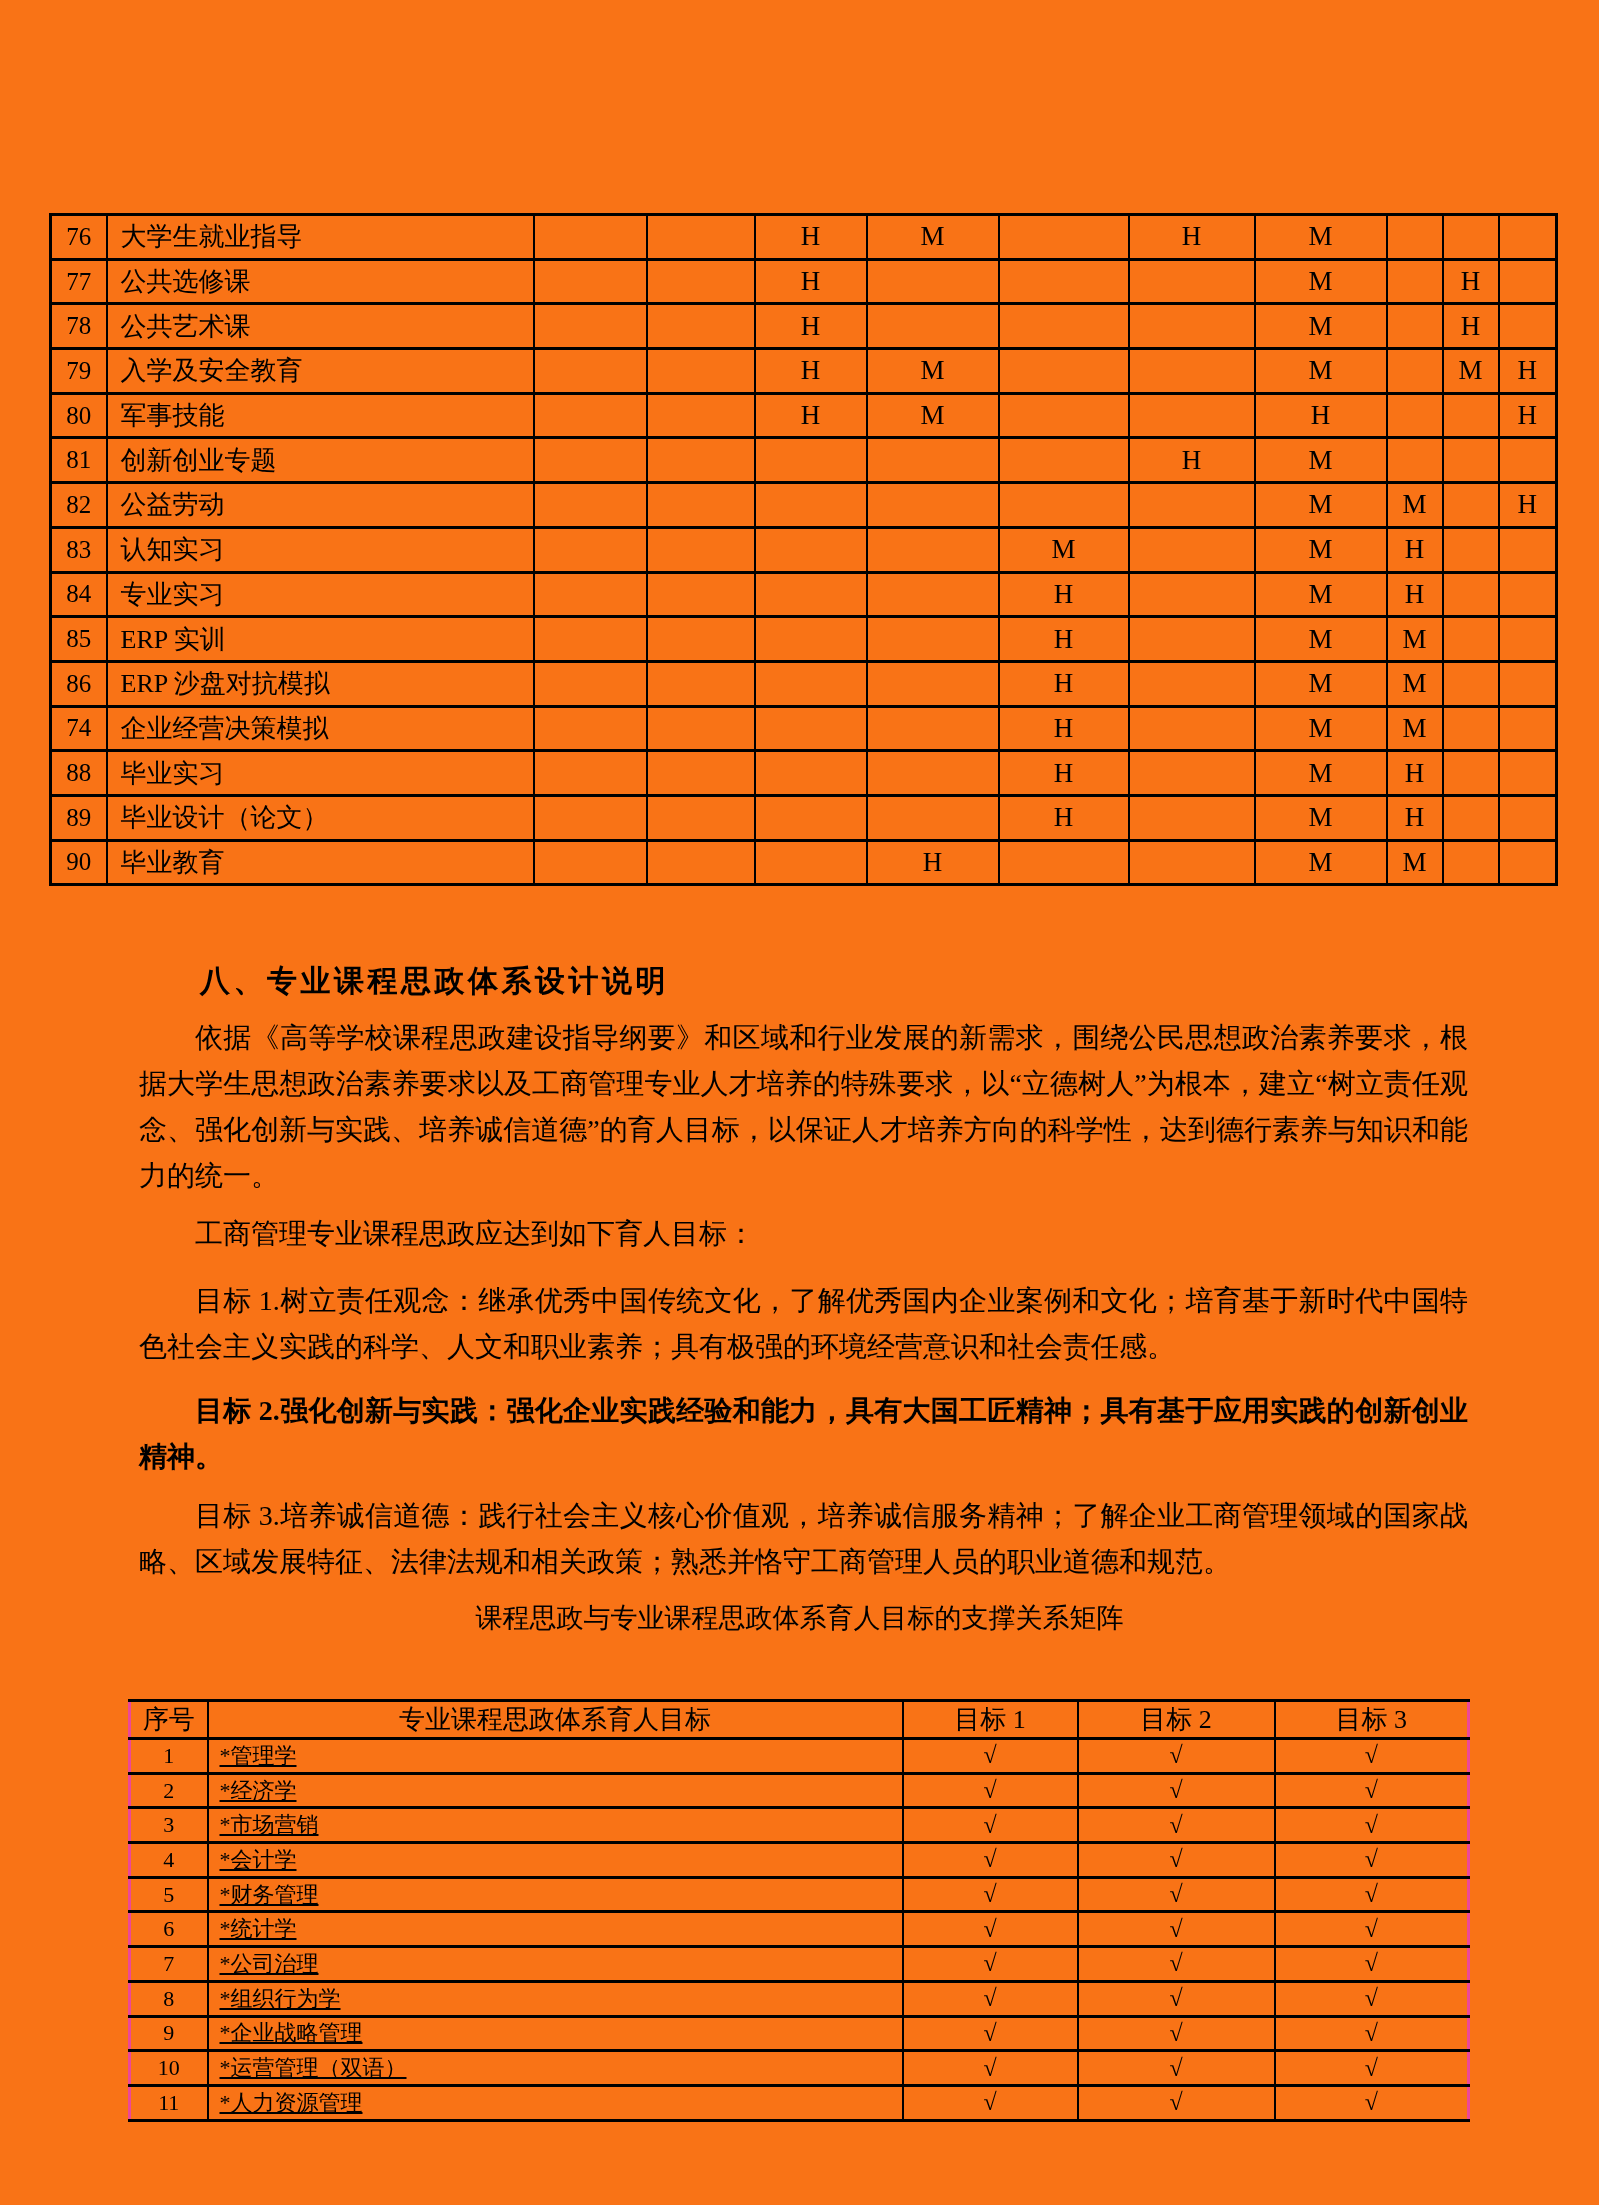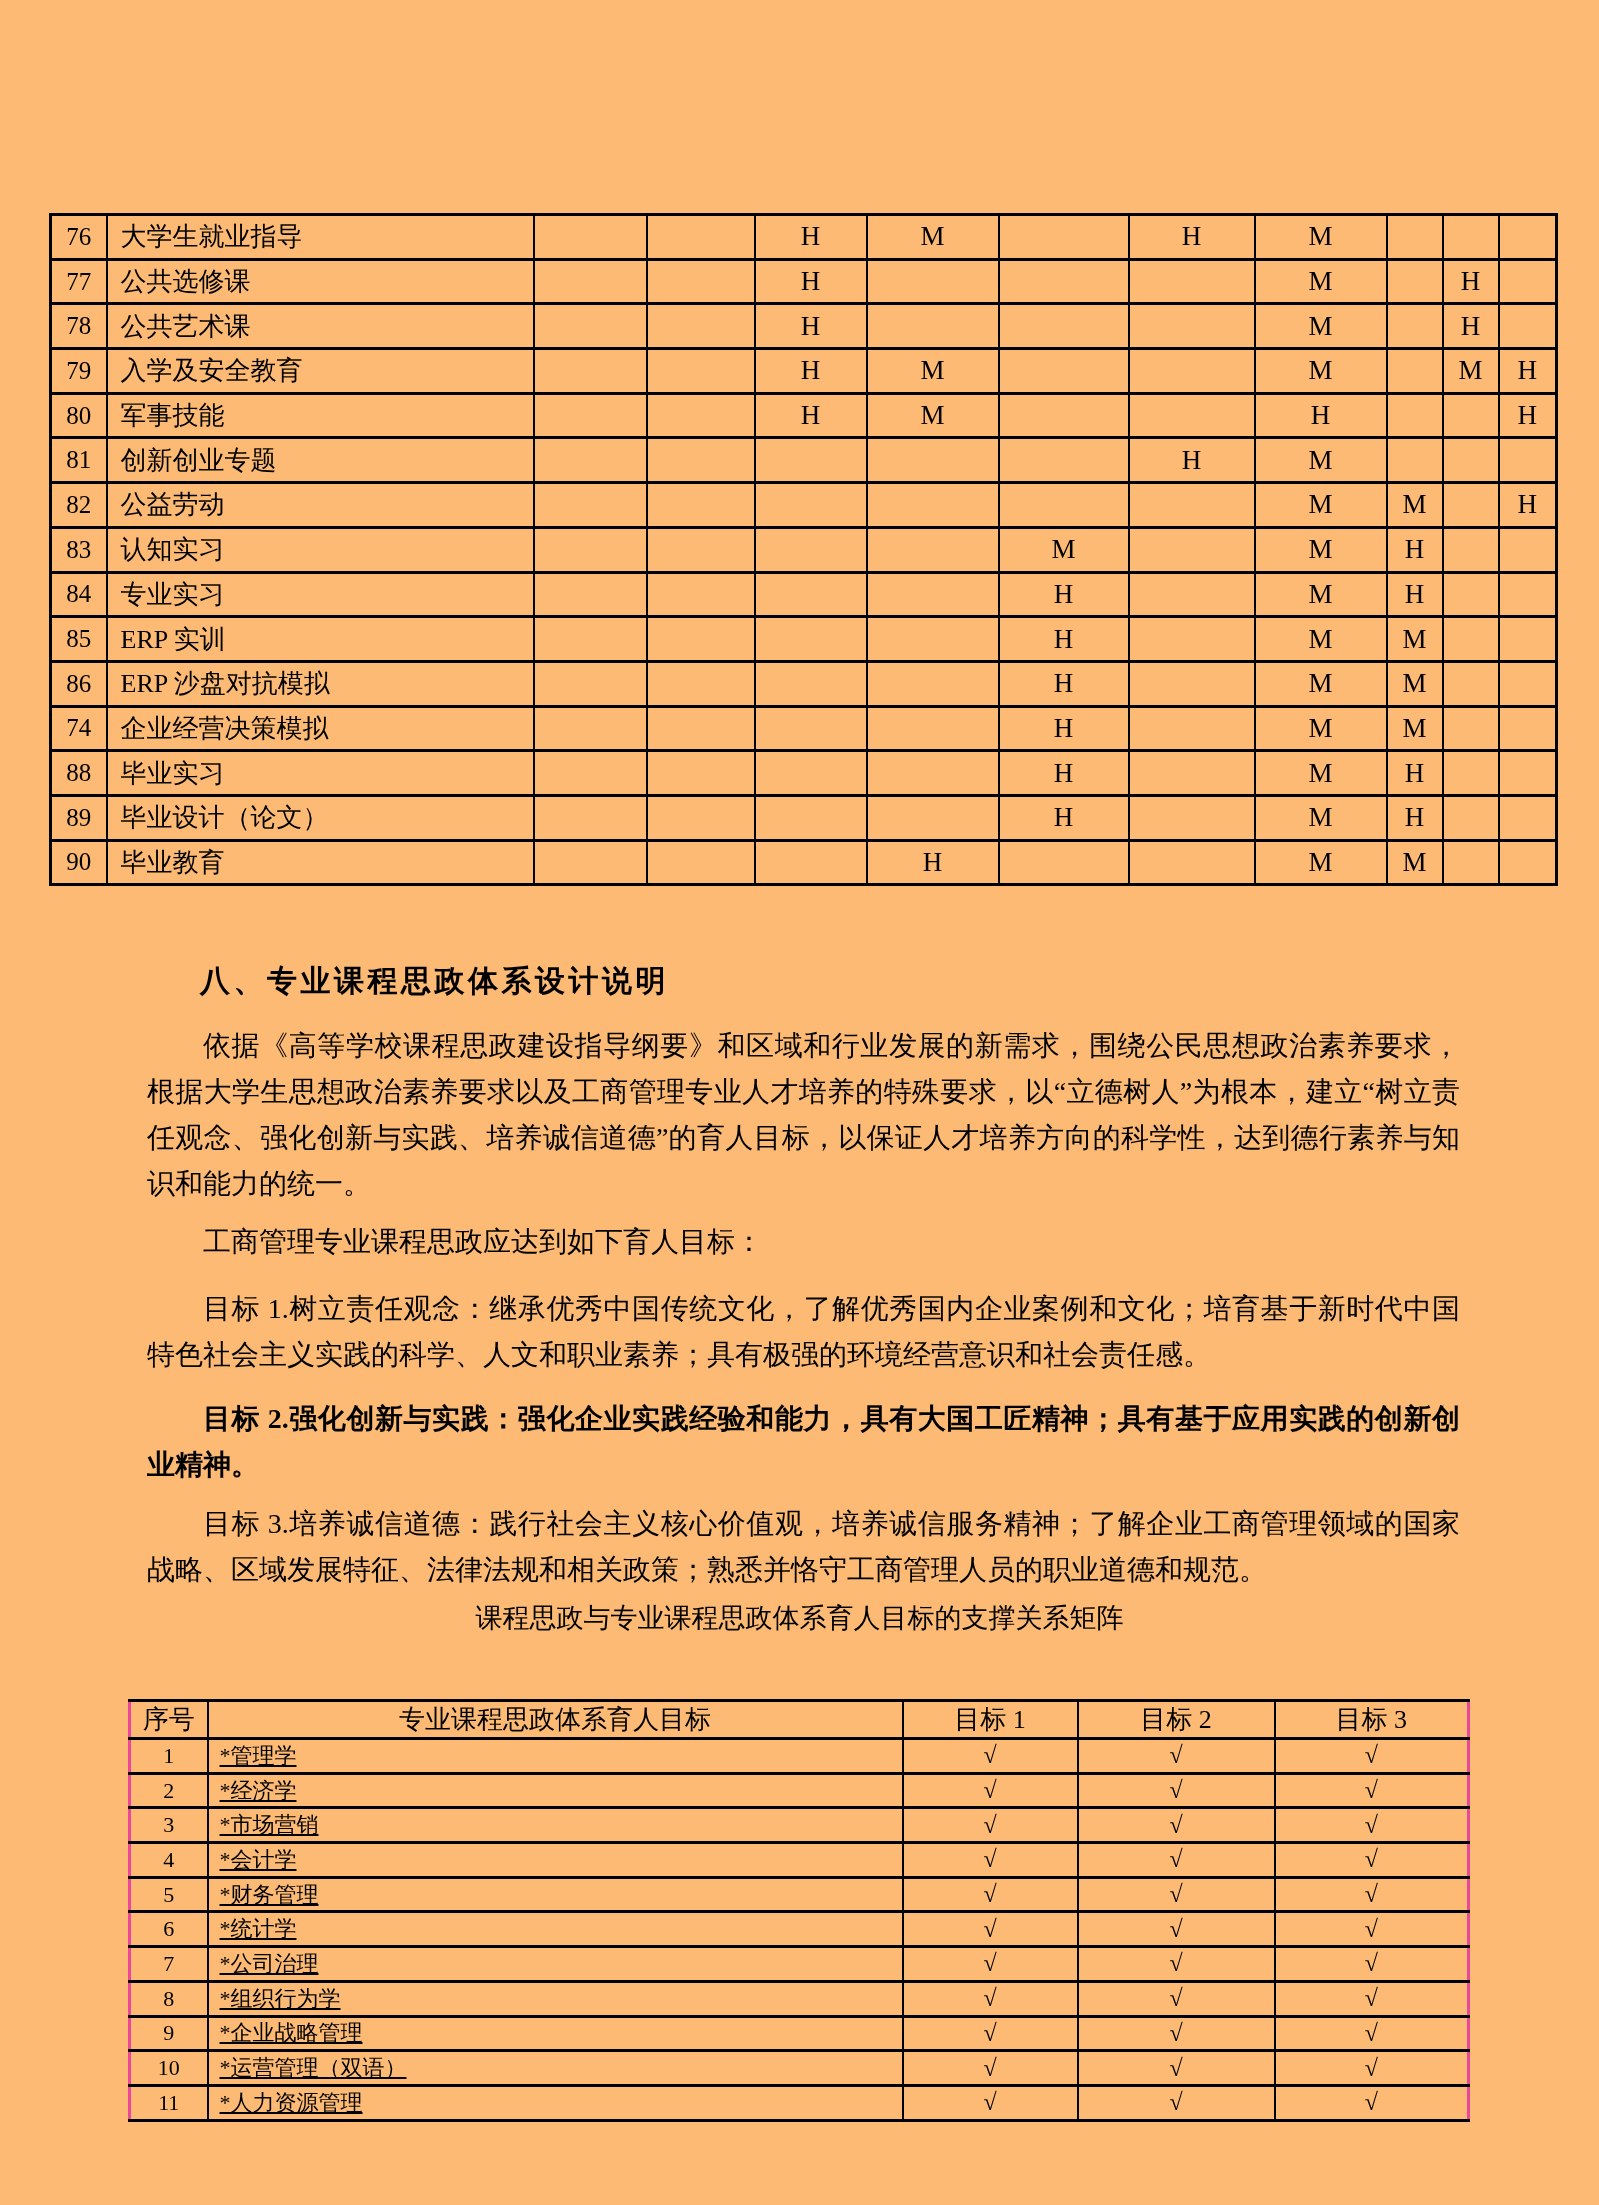--- a/index.html
+++ b/index.html
@@ -1,20 +1,20 @@
 <!DOCTYPE html>
 <html><head>
 <meta charset="utf-8">
 <style>
   html, body { margin: 0; padding: 0; background: #ffffff; }
   .sheet {
     position: relative;
     width: 1599px;
     height: 2205px;
-    background: #fdba74;
+    background: #f97316;
     overflow: hidden;
     color: #000;
     font-family: "Liberation Serif", "DejaVu Serif", serif;
   }
   table { border-collapse: collapse; table-layout: fixed; }
 
   
   .table1 {
     position: absolute;
     left: 49px; top: 213px;
@@ -54,21 +54,21 @@
     white-space: nowrap;
   }
   .text-block {
     position: absolute;
     left: 135px; top: 1011px;
     width: 1337px;
     font-size: 28px;
     line-height: 46px;
     text-align: justify;
   }
-  .text-block p { margin: 12px; text-indent: 56px; }
+  .text-block p { margin: 4px; text-indent: 56px; }
   .p-goals-intro { margin-top: 12px !important; }
   .p-goal1 { margin-top: 21px !important; }
   .p-goal2 { margin-top: 18px !important; font-weight: bold; }
   .p-goal3 { margin-top: 13px !important; }
 
   
   .table2-title {
     position: absolute;
     left: 0; top: 1596px;
     width: 1599px;

